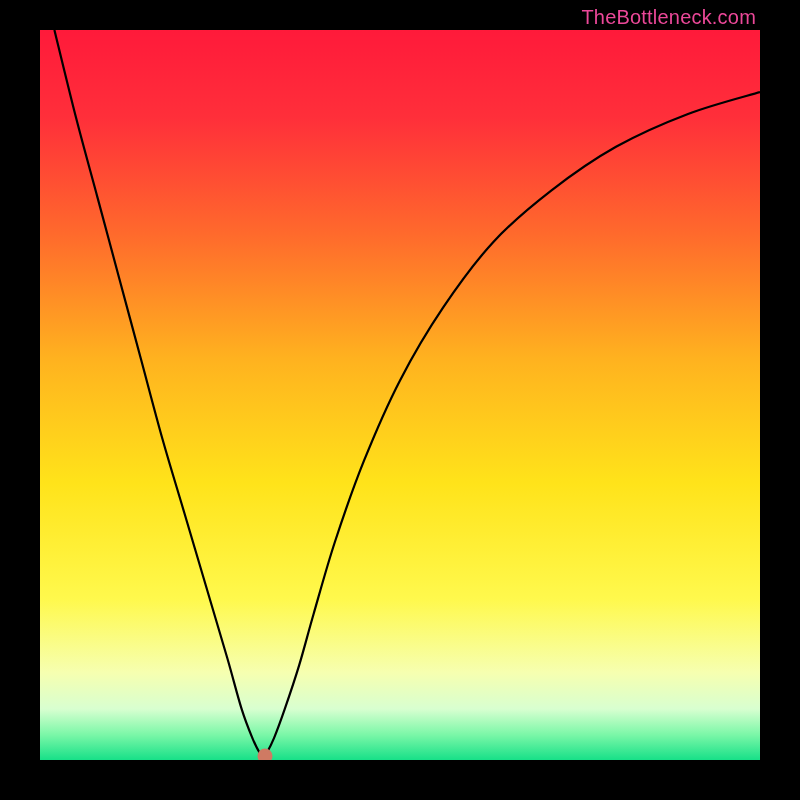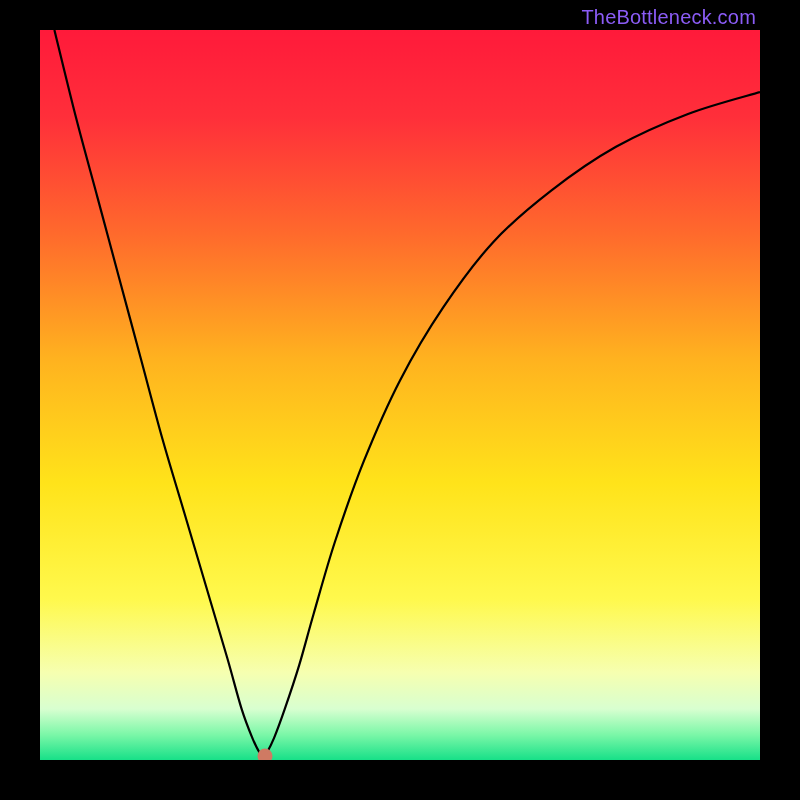--- a/index.html
+++ b/index.html
@@ -26,21 +26,21 @@
     overflow: hidden;
   }
   .gradient-bg {
     position: absolute;
     left: 0; top: 0; right: 0; bottom: 0;
   }
   .watermark {
     position: absolute;
     top: 6px;
     right: 44px;
-    color: #8b5cf6;
+    color: #ec4899;
     font-size: 20px;
     font-weight: 500;
     letter-spacing: 0.2px;
   }
   svg.curve {
     position: absolute;
     left: 0; top: 0;
     width: 720px;
     height: 730px;
   }

